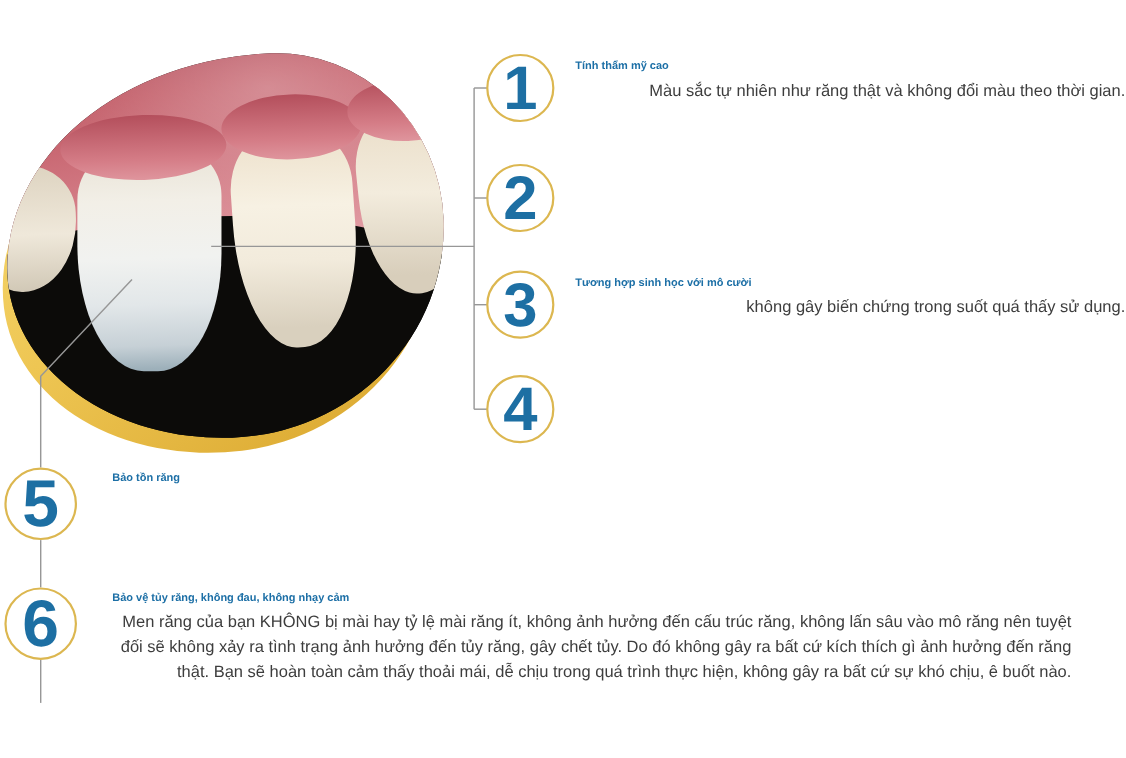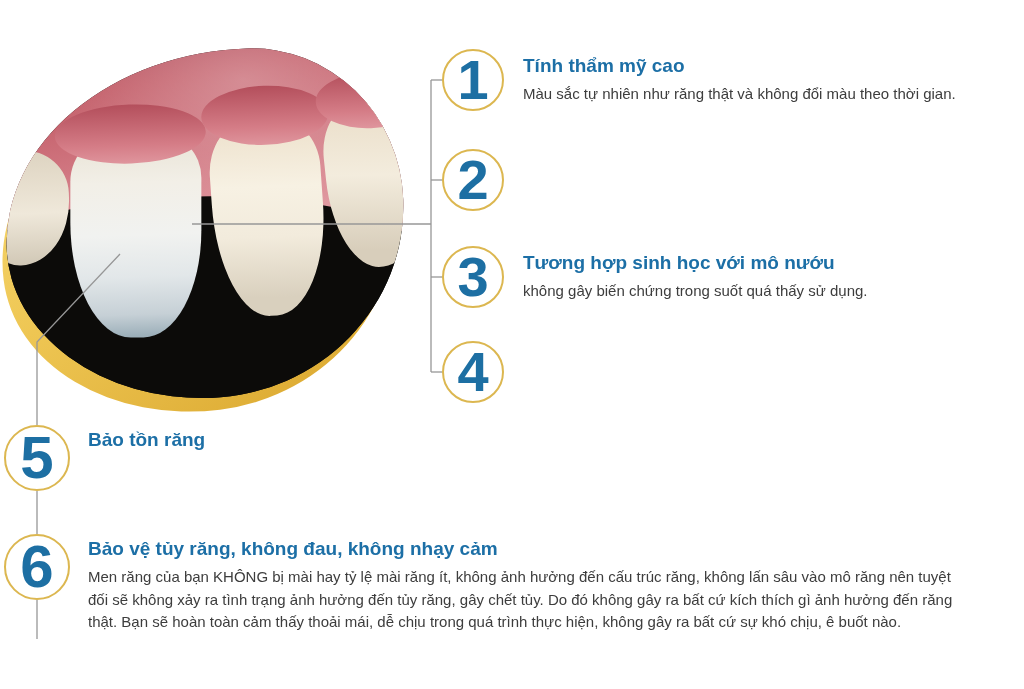--- a/index.html
+++ b/index.html
@@ -44,26 +44,26 @@
   .s4{left:79%;top:8%;width:27%;height:16%;}
 
   
   .item{position:absolute;display:flex;align-items:flex-start;}
   .badge{box-sizing:border-box;border:2px solid #dcb750;border-radius:50%;background:#fff;
          color:#1d6fa3;font-weight:bold;display:flex;align-items:center;justify-content:center;
          line-height:1;flex:0 0 auto;}
   .badge.small{width:62px;height:62px;font-size:56px;}
   .badge.large{width:66px;height:66px;font-size:60px;}
   .txt{padding-top:6px;}
-  .title{color:#1c6fa6;font-weight:bold;font-size:19px;margin:0 0 6px 0;}
-  .body{color:#3d3d3d;font-size:15px;line-height:1.5;margin:0;white-space:pre-line;}
+  .title{color:#1c6fa6;font-weight:bold;font-size:10px;margin:0 0 6px 0;}
+  .body{color:#3d3d3d;font-size:15px;line-height:1.5;margin:0;white-space:pre-line;text-align:right;}
   .item-right .txt{margin-left:19px;width:500px;}
   .item-right .title{white-space:nowrap;}
   .i4 .body{width:452px;}
-  .item-bottom .txt{margin-left:18px;width:872px;padding-top:4px;}
+  .item-bottom .txt{margin-left:32px;width:872px;padding-top:4px;}
 
   .i1{left:442px;top:49px;}
   .i2{left:442px;top:149px;}
   .i3{left:442px;top:246px;}
   .i4{left:442px;top:341px;}
   .i5{left:4px;top:425px;}
   .i6{left:4px;top:534px;}
 </style>
 </head>
 <body>
@@ -107,21 +107,21 @@
     </div>
   </div>
 
   <div class="item item-right i2">
     <div class="badge small">2</div>
   </div>
 
   <div class="item item-right i3">
     <div class="badge small">3</div>
     <div class="txt">
-      <p class="title">Tương hợp sinh học với mô nướu</p>
+      <p class="title">Tương hợp sinh học với mô cười</p>
       <p class="body">không gây biến chứng trong suốt quá thấy sử dụng.</p>
     </div>
   </div>
 
   <div class="item item-right i4">
     <div class="badge small">4</div>
     <div class="txt">
     </div>
   </div>
 

